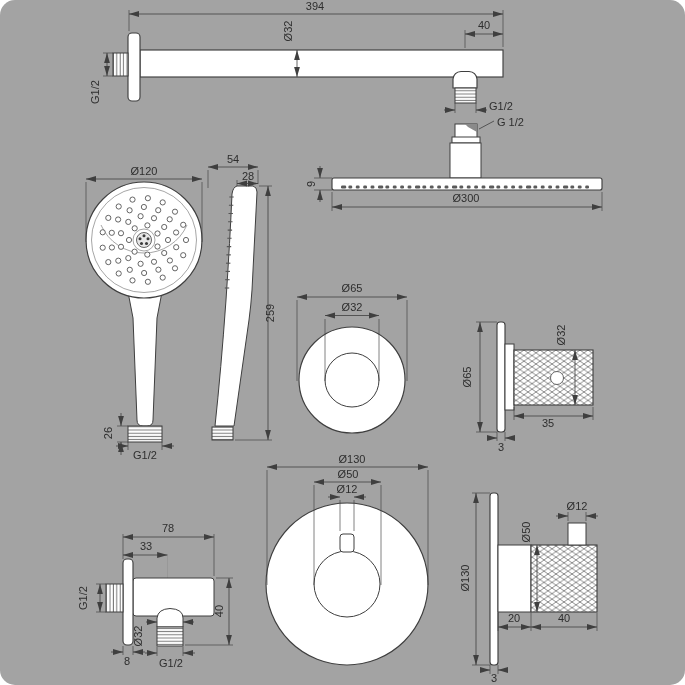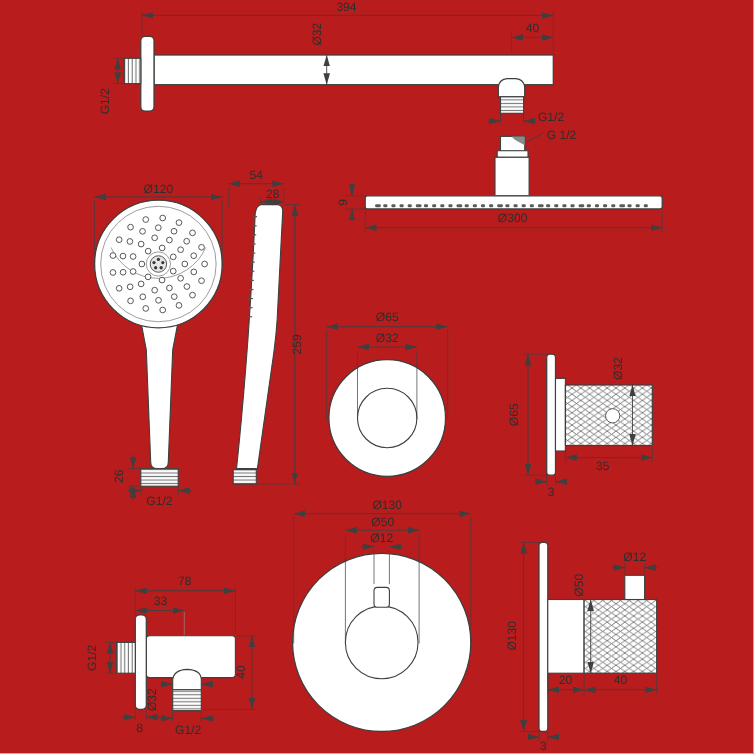--- a/index.html
+++ b/index.html
@@ -1,17 +1,17 @@
 <!DOCTYPE html>
 <html><head>
 <meta charset="utf-8">
 <style>
   html,body{margin:0;padding:0;background:#fff;}
-  .stage{position:relative;width:685px;height:685px;background:#b91c1c;overflow:hidden;
-         font-family:"Liberation Sans",sans-serif;}
+  .stage{position:relative;width:685px;height:685px;background:#a3a3a3;overflow:hidden;
+         font-family:"Liberation Sans",sans-serif;border-radius:15px;}
   svg{position:absolute;left:0;top:0;}
   .s  {fill:#fff;stroke:#3f3f3f;stroke-width:1.15;}
   .s2 {fill:#fff;stroke:#3f3f3f;stroke-width:1;}
   .thin{fill:none;stroke:#8f8f8f;stroke-width:0.8;}
   .d  {stroke:#3f3f3f;stroke-width:0.8;fill:none;}
   .e  {stroke:#3f3f3f;stroke-width:0.65;fill:none;}
   .c  {stroke:#909090;stroke-width:0.6;fill:none;}
   text.t{font-family:"Liberation Sans",sans-serif;font-size:11px;fill:#2e2e2e;text-anchor:middle;}
   text.ts{text-anchor:start;}
 </style>

